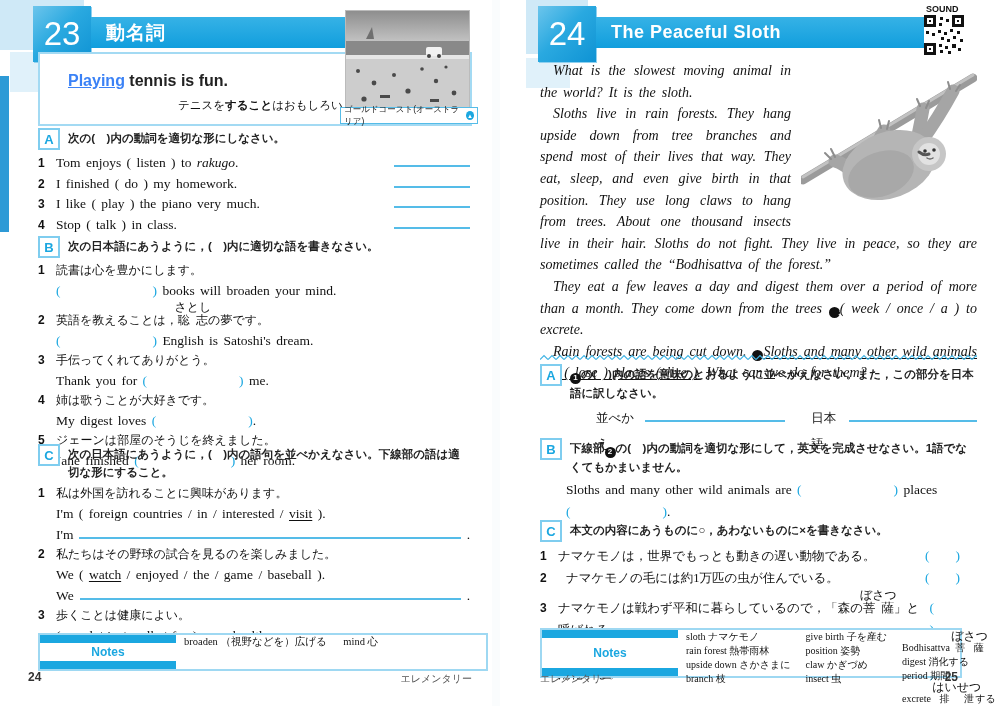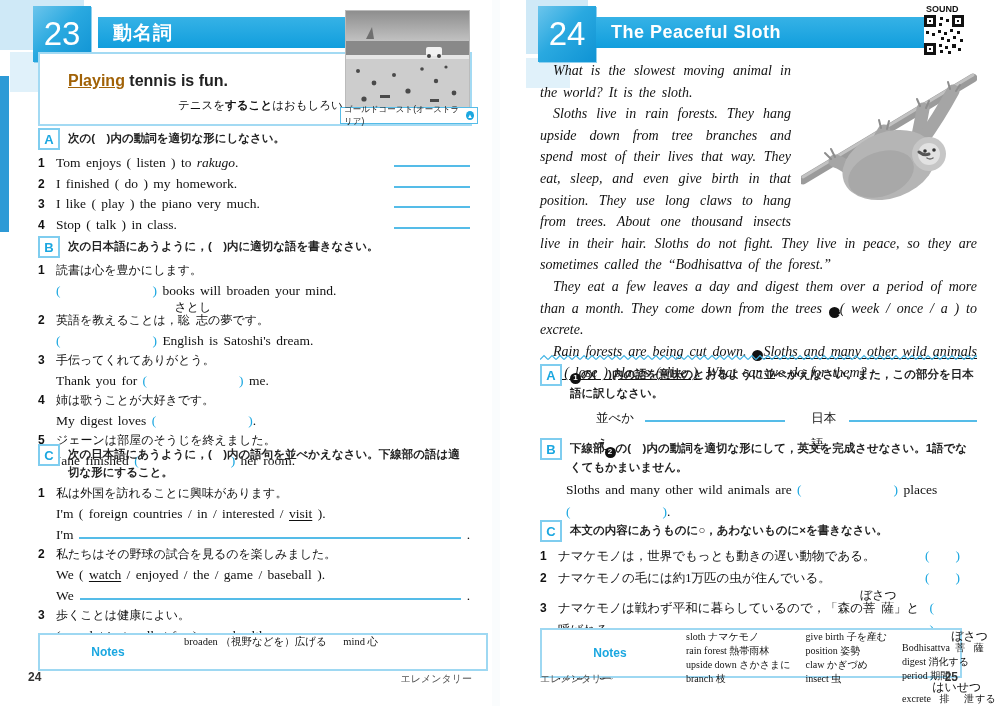--- a/index.html
+++ b/index.html
@@ -17,21 +17,21 @@
           box-shadow:1px 1px 0 #8fd0ef;}
   .lessonbar{position:absolute;height:31px;color:#fff;font-weight:bold;
           display:flex;align-items:center;padding-left:15px;letter-spacing:1px;
           background:linear-gradient(180deg,#36b2e6 0%,#119edd 100%);}
   .deco{position:absolute;}
 
   
   .exbox{position:absolute;left:38px;top:52px;width:430px;height:70px;
          border:2px solid #a3daf3;background:#fff;}
   .ex-en{position:absolute;left:28px;top:18px;font-size:16px;font-weight:bold;color:#222;}
-  .ex-en .hl{color:#a16207;text-decoration:underline;}
+  .ex-en .hl{color:#3b82f6;text-decoration:underline;}
   .ex-ja{position:absolute;left:138px;top:44px;font-size:11.5px;
          font-family:"Liberation Serif",serif;}
   .ex-ja b{font-family:"Liberation Sans",sans-serif;}
 
   
   .photo{position:absolute;left:345px;top:10px;width:123px;height:96px;
          border:1px solid #bbb;background:#cfcfcf;}
   .caption{position:absolute;left:340px;top:107px;width:130px;height:15px;
          border:1px solid #55bce8;background:#fff;display:flex;align-items:center;
          justify-content:space-between;gap:2px;padding:0 3px;font-size:8.5px;color:#222;}
@@ -54,21 +54,21 @@
   .gap{display:inline-block;width:92px;}
   .gap-s{display:inline-block;width:26px;}
   .uw{text-decoration:underline;text-underline-offset:2px;}
   .mk{display:inline-flex;width:11px;height:11px;border-radius:50%;background:#111;
       color:#fff;font-size:8px;font-weight:bold;align-items:center;justify-content:center;
       vertical-align:-2px;font-family:"Liberation Sans",sans-serif;flex:none;}
   ruby{ruby-position:over;}  rt{font-size:12px;}
 
   
   .notes{position:absolute;border:2px solid #9ed8f2;background:#fff;display:flex;}
-  .notes-label{width:136px;flex:none;display:flex;flex-direction:row;}
+  .notes-label{width:136px;flex:none;display:flex;flex-direction:column;}
   .nbar{height:8px;background:#1ba7e0;}
   .nword{flex:1;color:#1ba7e0;font-weight:bold;font-size:12px;display:flex;
          align-items:center;justify-content:center;}
   .ncontent{flex:1;font-size:10.5px;font-family:"Liberation Serif",serif;
          display:flex;flex-direction:row;gap:1px;padding-left:8px;}
   .npair{margin-right:14px;white-space:nowrap;}
   .npair .nen{font-family:"Liberation Serif",serif;}
 
   .pageno{position:absolute;font-weight:bold;font-size:12px;color:#333;}
   .brand{position:absolute;font-size:10px;color:#555;}
@@ -89,21 +89,21 @@
 </style>
 </head>
 <body>
 
 <div class="page" id="leftPage">
 
   <div class="deco" style="left:0;top:0;width:84px;height:50px;background:#cfe9f7;"></div>
   <div class="deco" style="left:10px;top:52px;width:44px;height:40px;background:#e0f1fa;"></div>
   <div class="deco" style="left:0;top:76px;width:9px;height:156px;background:#2e9ad6;"></div>
   <div class="numbox" style="left:33px;top:6px;">23</div>
-  <div class="lessonbar" style="left:98px;top:17px;width:254px;font-size:19px;">動名詞</div>
+  <div class="lessonbar" style="left:91px;top:17px;width:254px;font-size:19px;">動名詞</div>
 
   <div class="exbox">
     <div class="ex-en"><span class="hl">Playing</span><span> tennis is fun.</span></div>
     <div class="ex-ja"><span>テニスを</span><b>すること</b><span>はおもしろい。</span></div>
   </div>
 
   <div class="photo">
     <svg width="123" height="96" viewBox="0 0 123 96">
       <defs>
           <linearGradient id="sky" x1="0" y1="0" x2="0" y2="1">
@@ -407,21 +407,21 @@
       <span class="instr">本文の内容にあうものに○，あわないものに×を書きなさい。</span>
     </div>
     <div class="row" style="line-height:22px;">
       <span class="inum">1</span>
       <span class="ja" style="font-size:12.5px;">ナマケモノは，世界でもっとも動きの遅い動物である。</span>
       <span class="fill"></span>
         <span class="en"><span class="paren">(</span><span class="gap-s"></span><span class="paren">)</span></span>
     </div>
     <div class="row" style="line-height:22px;">
       <span class="inum">2</span>
-      <span class="ja" style="font-size:12.5px;">ナマケモノの毛には約1万匹の虫が住んでいる。</span>
+      <span class="ja" style="font-size:12.5px;margin-left:8px;">ナマケモノの毛には約1万匹の虫が住んでいる。</span>
       <span class="fill"></span>
         <span class="en"><span class="paren">(</span><span class="gap-s"></span><span class="paren">)</span></span>
     </div>
     <div class="row" style="line-height:22px;">
       <span class="inum">3</span>
       <span class="ja" style="font-size:12.5px;"><span>ナマケモノは戦わず平和に暮らしているので，「森の</span><ruby><span>菩薩</span><rt>ぼさつ</rt></ruby><span>」と呼ばれる。</span></span>
       <span class="fill"></span>
         <span class="en"><span class="paren">(</span><span class="gap-s"></span><span class="paren">)</span></span>
     </div>
     <div class="row" style="line-height:22px;">

